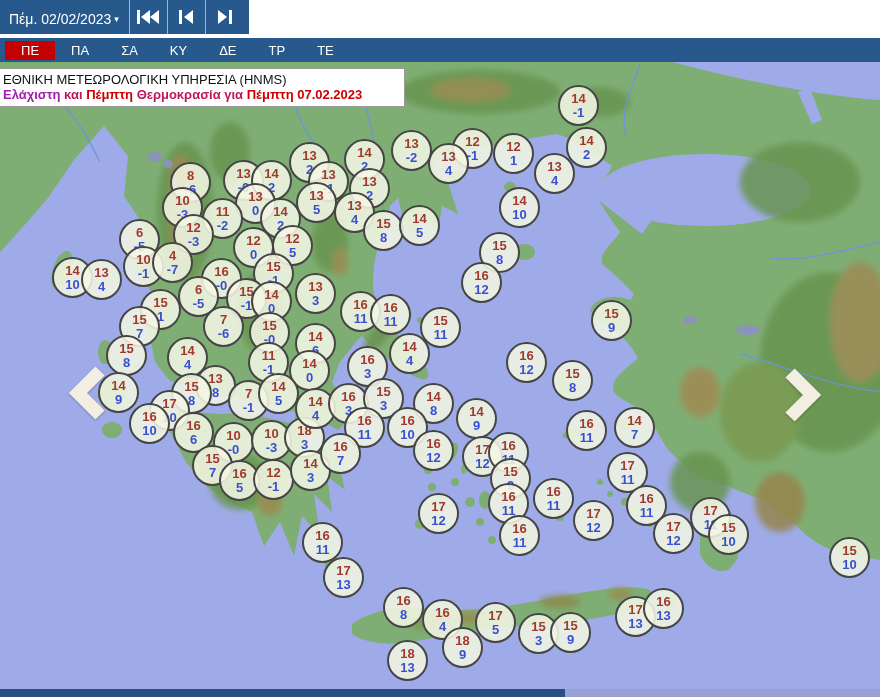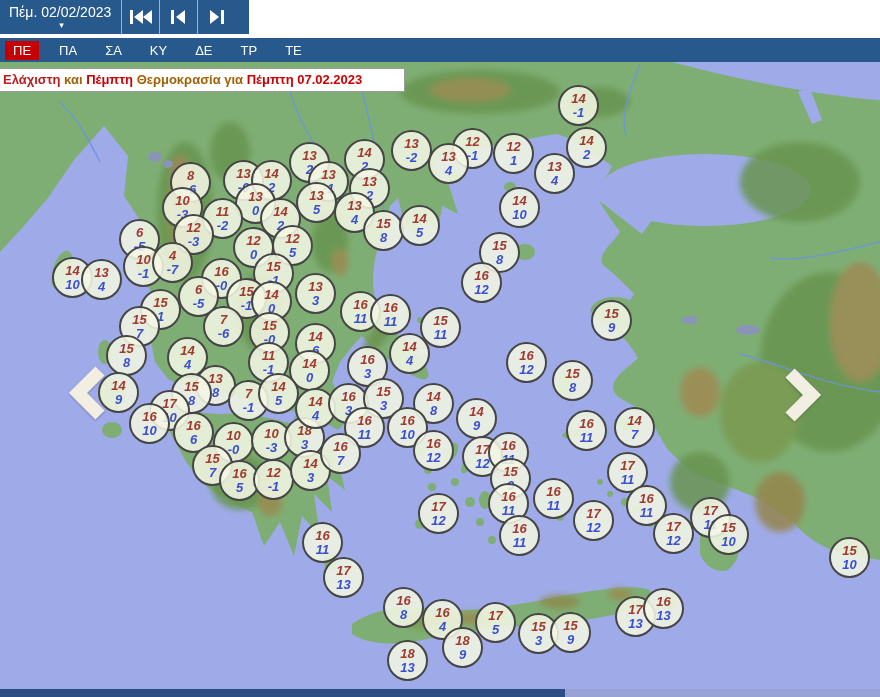--- a/index.html
+++ b/index.html
@@ -4,50 +4,50 @@
 <style>
   html,body{margin:0;padding:0;}
   body{width:880px;height:697px;position:relative;overflow:hidden;
        font-family:"Liberation Sans", sans-serif;background:#fff;}
 
   
   .row1{position:absolute;left:0;top:0;width:880px;height:34px;background:#fff;}
   .row1-blue{position:absolute;left:0;top:0;width:249px;height:34px;background:#27598c;
              display:flex;align-items:stretch;}
   .date-cell{display:flex;align-items:center;color:#fff;font-size:14px;
-             padding:4px 10px 0 9px;cursor:pointer;white-space:nowrap;flex-direction:column;}
+             padding:4px 10px 0 9px;cursor:pointer;white-space:nowrap;}
   .caret{font-size:9px;margin-left:3px;color:#fff;}
   .navbtn{width:37px;display:flex;align-items:center;justify-content:center;
           border-left:1px solid rgba(255,255,255,.55);cursor:pointer;}
   .navbtn svg{display:block;}
 
   
   .row2{position:absolute;left:0;top:38px;width:880px;height:24px;background:#27598c;
         display:flex;align-items:center;padding-left:5px;box-sizing:border-box;}
-  .day-tab{color:#fff;font-size:13px;padding:2px 8px;margin-right:12px;cursor:pointer;}
+  .day-tab{color:#fff;font-size:13px;padding:2px 16px;margin-right:0;cursor:pointer;}
   .day-tab.active{background:#c40000;}
 
   
   .map-wrap{position:absolute;left:0;top:62px;width:880px;height:635px;
             background:#9fabe9;overflow:hidden;}
   .map-wrap svg{position:absolute;left:0;top:0;}
 
   .watermark{position:absolute;left:230px;top:258px;width:460px;
              font-size:172px;font-weight:bold;color:rgba(230,234,243,0.42);
              letter-spacing:34px;line-height:1;user-select:none;}
 
   
   .legend{position:absolute;left:-7px;top:6px;width:412px;background:#fff;
           border:1px solid #9a9a9a;box-sizing:border-box;
           padding:3px 6px 4px 9px;font-size:13px;line-height:15px;color:#111;}
   .legend div{white-space:pre-wrap;}
   .lg-b{font-weight:bold;}
-  .lg-blue{color:#b91c1c;margin-top:36px;}
+  .lg-blue{color:#a21caf;margin-top:36px;}
   .lg-red{color:#cc0000;}
-  .lg-black{color:#a16207;}
+  .lg-black{color:#be185d;}
 
   
   .bubble{position:absolute;width:37px;height:37px;margin:-20px 0 0 -20px;
           border:2px solid #454545;border-radius:50%;
           background:rgba(243,246,227,0.88);
           display:flex;flex-direction:column;align-items:center;justify-content:center;
           font-size:13px;font-weight:bold;line-height:14px;text-align:center;}
   .tmax{color:#a03a30;}
   .tmin{color:#3a4ed0;}
 
@@ -228,21 +228,21 @@
     </g>
     <g fill="#8a93b8">
       <ellipse cx="748" cy="268" rx="12" ry="5"></ellipse>
       <ellipse cx="690" cy="258" rx="8" ry="4"></ellipse>
       <ellipse cx="155" cy="95" rx="7" ry="5"></ellipse>
       <ellipse cx="168" cy="102" rx="5" ry="4"></ellipse>
     </g>
   </svg>
 
 
-  <div style="position:absolute;left:0;top:-62px;width:756px;height:697px;font-style:italic;">
+  <div style="position:absolute;left:0;top:-62px;width:756px;height:697px;">
       <div class="bubble" style="left: 578px; top: 105px;">
         <span class="tmax">14</span>
         <span class="tmin">-1</span>
       </div>
       <div class="bubble" style="left: 586px; top: 147px;">
         <span class="tmax">14</span>
         <span class="tmin">2</span>
       </div>
       <div class="bubble" style="left: 554px; top: 173px;">
         <span class="tmax">13</span>
@@ -660,20 +660,21 @@
         <span class="tmax">17</span>
         <span class="tmin">13</span>
       </div>
       <div class="bubble" style="left: 663px; top: 608px;">
         <span class="tmax">16</span>
         <span class="tmin">13</span>
       </div>
     </div>
 
   <div class="legend">
+    <div>ΕΘΝΙΚΗ ΜΕΤΕΩΡΟΛΟΓΙΚΗ ΥΠΗΡΕΣΙΑ (HNMS)</div>
     <div><span class="lg-blue lg-b">Ελάχιστη</span><span class="lg-black lg-b"> και </span><span class="lg-red lg-b">Πέμπτη</span><span class="lg-black lg-b"> Θερμοκρασία για </span><span class="lg-red lg-b">Πέμπτη 07.02.2023</span></div>
   </div>
 
   <div class="chev" style="left:66px;top:303px;">
     <svg width="44" height="56" viewBox="0 0 44 56">
       <polyline points="34,6 12,28 34,50" fill="none" stroke="#f2efe2" stroke-width="13"></polyline>
     </svg>
   </div>
   <div class="chev" style="left:780px;top:305px;">
     <svg width="44" height="56" viewBox="0 0 44 56">

